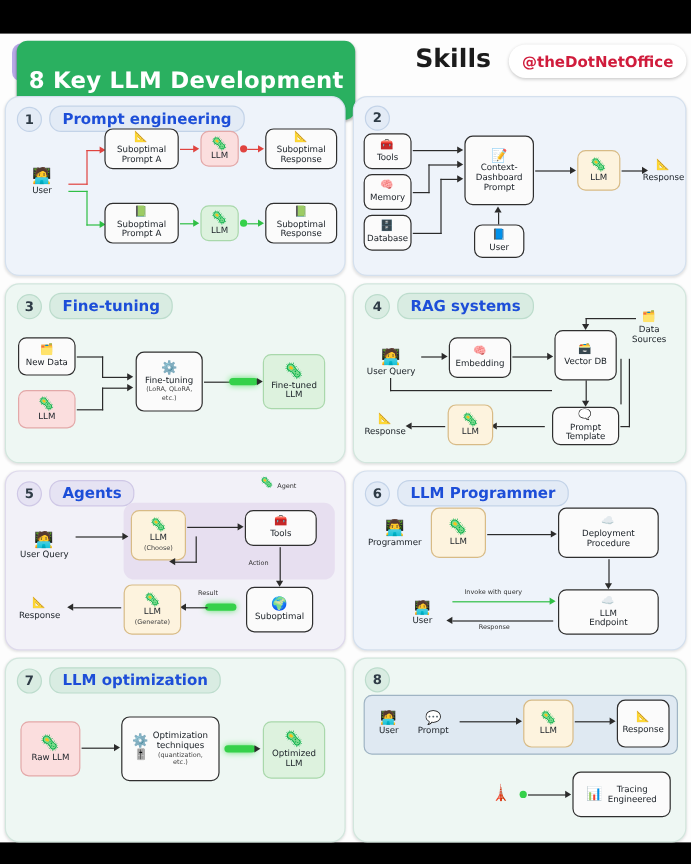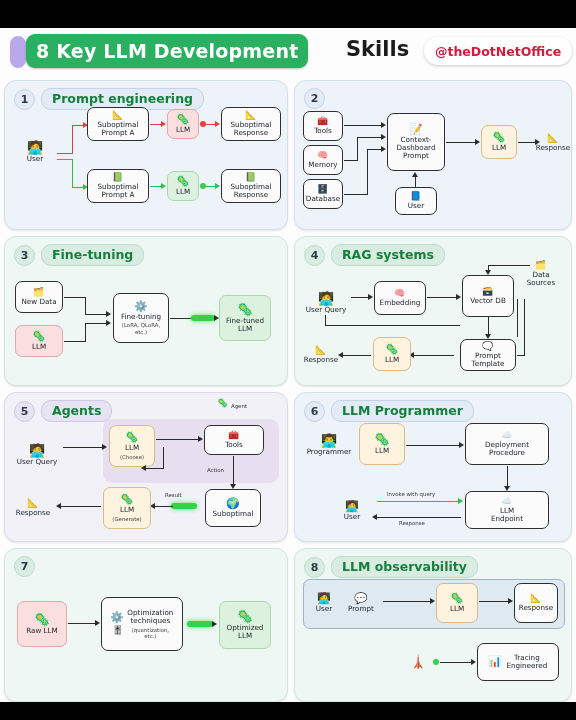--- a/index.html
+++ b/index.html
@@ -5,22 +5,22 @@
   html,body{margin:0;padding:0;background:#000;}
   body{width:576px;height:720px;overflow:hidden;font-family:"DejaVu Sans",sans-serif;}
   .shot{position:relative;width:576px;height:720px;background:#000;}
   .letterbox-top{position:absolute;left:0;top:0;width:576px;height:28px;background:#000;}
   .letterbox-bottom{position:absolute;left:0;bottom:0;width:576px;height:18px;background:#000;}
   .canvas{position:absolute;left:0;top:28px;width:576px;height:674px;background:#fdfdfd;}
 
   
   .header{position:absolute;left:0;top:0;width:576px;height:48px;}
   .hdr-bar{position:absolute;left:10px;top:8px;width:16px;height:32px;border-radius:8px;background:#b9a9e8;}
-  .hdr-green{position:absolute;left:26px;top:6px;height:34px;border-radius:9px;background:#2ab060;
-             display:flex;align-items:center;padding:0 10px;box-shadow:0 1px 2px rgba(0,0,0,.25);}
+  .hdr-green{position:absolute;left:14px;top:6px;height:34px;border-radius:9px;background:#2ab060;
+             display:flex;align-items:center;padding:16px 10px;box-shadow:0 1px 2px rgba(0,0,0,.25);}
   .hdr-green span{color:#fff;font-family:"DejaVu Sans",sans-serif;font-weight:bold;font-size:19px;
                   letter-spacing:.2px;white-space:nowrap;}
   .hdr-skills{position:absolute;left:346px;top:9px;font-weight:bold;font-size:21px;color:#1b1b1b;text-align:right;}
   .hdr-handle{position:absolute;left:424px;top:9px;height:28px;border-radius:14px;background:#fff;
               display:flex;align-items:center;padding:0 11px;box-shadow:0 1px 3px rgba(0,0,0,.22);}
   .hdr-handle span{color:#d01c3c;font-weight:bold;font-size:12.5px;white-space:nowrap;}
 
   
   .grid{position:absolute;left:4px;top:52px;width:568px;}
   .row{display:flex;gap:6px;margin-bottom:6px;}
@@ -28,21 +28,21 @@
   .p-left{width:283px;}
   .p-right{width:277px;}
   .h1r{height:148px;} .h2r{height:148px;} .h3r{height:148px;} .h4r{height:152px;}
   .bg-blue{background:#eef3fa;border-color:#d4e0ee;}
   .bg-mint{background:#eef7f3;border-color:#d2e6dd;}
   .bg-lav {background:#f2f1f8;border-color:#ded9ec;}
 
   .p-head{position:absolute;left:9px;top:7px;display:flex;align-items:center;gap:6px;}
   .p-num{width:19px;height:19px;border-radius:50%;display:flex;align-items:center;justify-content:center;
          font-size:11px;font-weight:bold;color:#2e3b46;}
-  .p-title{border-radius:10px;padding:2px 10px 3px;font-size:12.5px;font-weight:bold;color:#15803d;white-space:nowrap;}
+  .p-title{border-radius:10px;padding:2px 10px 3px;font-size:12.5px;font-weight:bold;color:#1d4ed8;white-space:nowrap;}
   .bdg-blue .p-num{background:#e3ebf6;border:1px solid #c3d3e8;}
   .bdg-blue .p-title{background:#e3ebf6;border:1px solid #c3d3e8;}
   .bdg-green .p-num{background:#d9ece2;border:1px solid #bcdccc;}
   .bdg-green .p-title{background:#d9ece2;border:1px solid #bcdccc;}
   .bdg-lav .p-num{background:#e6e3f3;border:1px solid #cfc8e6;}
   .bdg-lav .p-title{background:#e6e3f3;border:1px solid #cfc8e6;}
 
   
   .node{position:absolute;box-sizing:border-box;border:1.4px solid #2f2f2f;border-radius:7px;background:#fbfbfb;
         display:flex;flex-direction:column;align-items:center;justify-content:center;text-align:center;
@@ -434,20 +434,21 @@
           <div class="tipL" style="left:77px;top:121px;"></div>
           <div class="tiny" style="left:104px;top:127px;">Response</div>
         </div>
       </div>
 
       <div class="row">
 
         <div class="panel p-left h4r bg-mint">
           <div class="p-head bdg-green">
             <div class="p-num">7</div>
+            <div class="p-title">LLM optimization</div>
           </div>
 
           <div class="node red" style="left:12px;top:52px;width:50px;height:46px;">
             <div class="ico lg">🦠</div>
             <div class="nlbl">Raw LLM</div>
           </div>
           <div class="ah" style="left:63px;top:74px;width:28px;"></div>
           <div class="tipR" style="left:90px;top:71px;"></div>
 
           <div class="node" style="left:96px;top:48px;width:82px;height:54px;flex-direction:row;gap:3px;">
@@ -468,21 +469,20 @@
           <div class="node grn" style="left:214px;top:52px;width:52px;height:48px;">
             <div class="ico lg">🦠</div>
             <div class="nlbl">Optimized
 LLM</div>
           </div>
         </div>
 
         <div class="panel p-right h4r bg-mint">
           <div class="p-head bdg-green">
             <div class="p-num">8</div>
-            <div class="p-title">LLM observability</div>
           </div>
 
           <div class="obsbox" style="left:8px;top:30px;width:260px;height:48px;"></div>
 
           <div class="node plain" style="left:12px;top:34px;width:34px;height:40px;">
             <div class="ico">🧑‍💻</div>
             <div class="nlbl">User</div>
           </div>
           <div class="node plain" style="left:46px;top:34px;width:40px;height:40px;">
             <div class="ico">💬</div>

